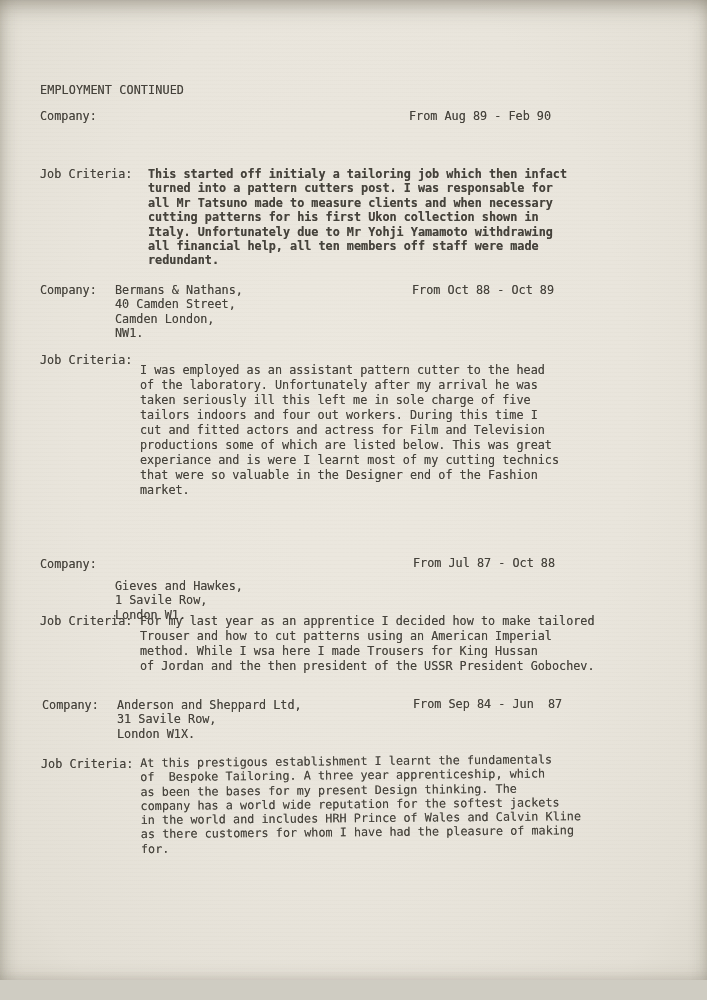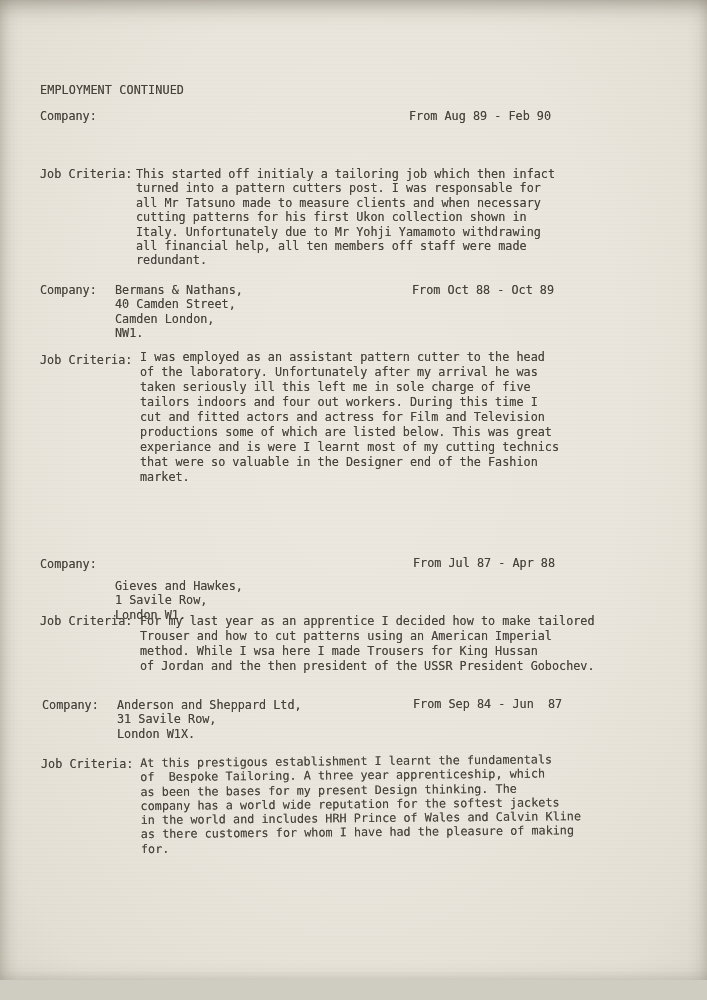--- a/index.html
+++ b/index.html
@@ -38,50 +38,50 @@
 </head>
 <body>
 
 <div class="page">
 
   <div class="txt heading" style="left:40px; top:83px;">EMPLOYMENT CONTINUED</div>
 
   <div class="txt" style="left:40px; top:109px;">Company:</div>
   <div class="txt" style="left:409px; top:109px;">From Aug 89 - Feb 90</div>
   <div class="txt" style="left:40px; top:167px;">Job Criteria:</div>
-  <div class="txt" style="left:136px; top:167px;">This started off initialy a tailoring job which then infact
+  <div class="txt" style="left:148px; top:167px;font-weight:bold;">This started off initialy a tailoring job which then infact
 turned into a pattern cutters post. I was responsable for
 all Mr Tatsuno made to measure clients and when necessary
 cutting patterns for his first Ukon collection shown in
 Italy. Unfortunately due to Mr Yohji Yamamoto withdrawing
 all financial help, all ten members off staff were made
 redundant.</div>
 
   <div class="txt" style="left:40px; top:283px;">Company:</div>
   <div class="txt" style="left:115px; top:283px;">Bermans &amp; Nathans,
 40 Camden Street,
 Camden London,
 NW1.</div>
   <div class="txt" style="left:412px; top:283px;">From Oct 88 - Oct 89</div>
   <div class="txt lh15" style="left:40px; top:353px;">Job Criteria:</div>
-  <div class="txt lh15" style="left:140px; top:350px;">I was employed as an assistant pattern cutter to the head
+  <div class="txt lh15" style="left:140px; top:363px;">I was employed as an assistant pattern cutter to the head
 of the laboratory. Unfortunately after my arrival he was
 taken seriously ill this left me in sole charge of five
 tailors indoors and four out workers. During this time I
 cut and fitted actors and actress for Film and Television
 productions some of which are listed below. This was great
 experiance and is were I learnt most of my cutting technics
 that were so valuable in the Designer end of the Fashion
 market.</div>
 
   <div class="txt" style="left:40px; top:557px;">Company:</div>
   <div class="txt" style="left:115px; top:579px;">Gieves and Hawkes,
 1 Savile Row,
 London W1.</div>
-  <div class="txt" style="left:413px; top:556px;">From Jul 87 - Apr 88</div>
+  <div class="txt" style="left:413px; top:556px;">From Jul 87 - Oct 88</div>
   <div class="txt lh15" style="left:40px; top:614px;">Job Criteria:</div>
   <div class="txt lh15" style="left:140px; top:614px;">For my last year as an apprentice I decided how to make tailored
 Trouser and how to cut patterns using an American Imperial
 method. While I wsa here I made Trousers for King Hussan
 of Jordan and the then president of the USSR President Gobochev.</div>
 
   <div class="txt" style="left:42px; top:698px;">Company:</div>
   <div class="txt" style="left:117px; top:698px;">Anderson and Sheppard Ltd,
 31 Savile Row,
 London W1X.</div>

